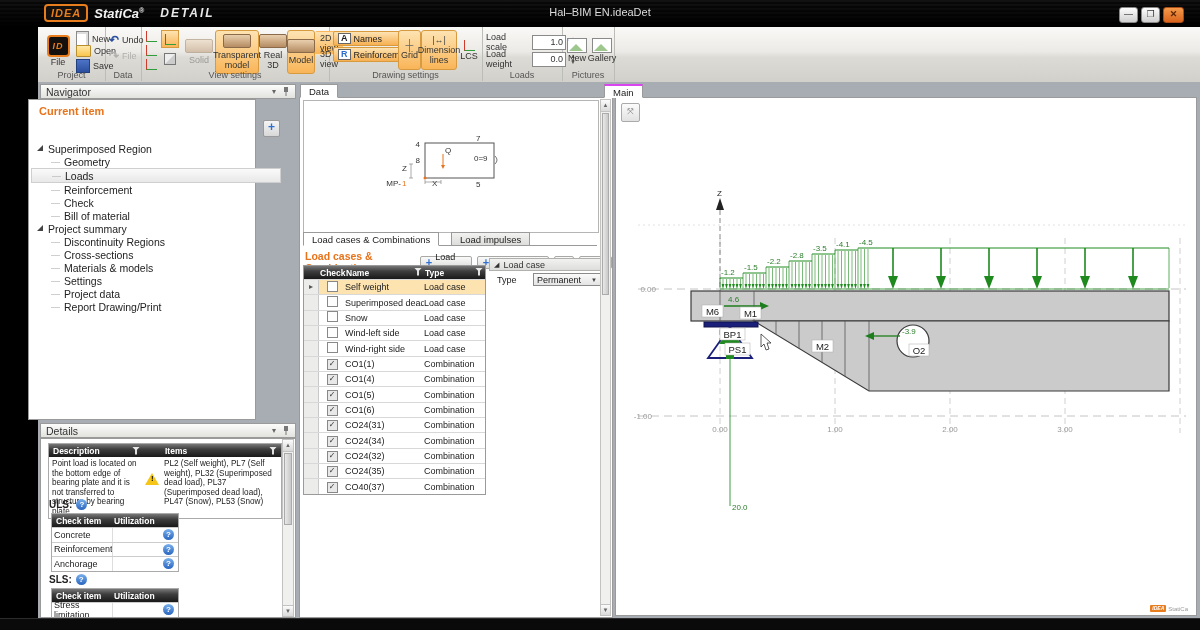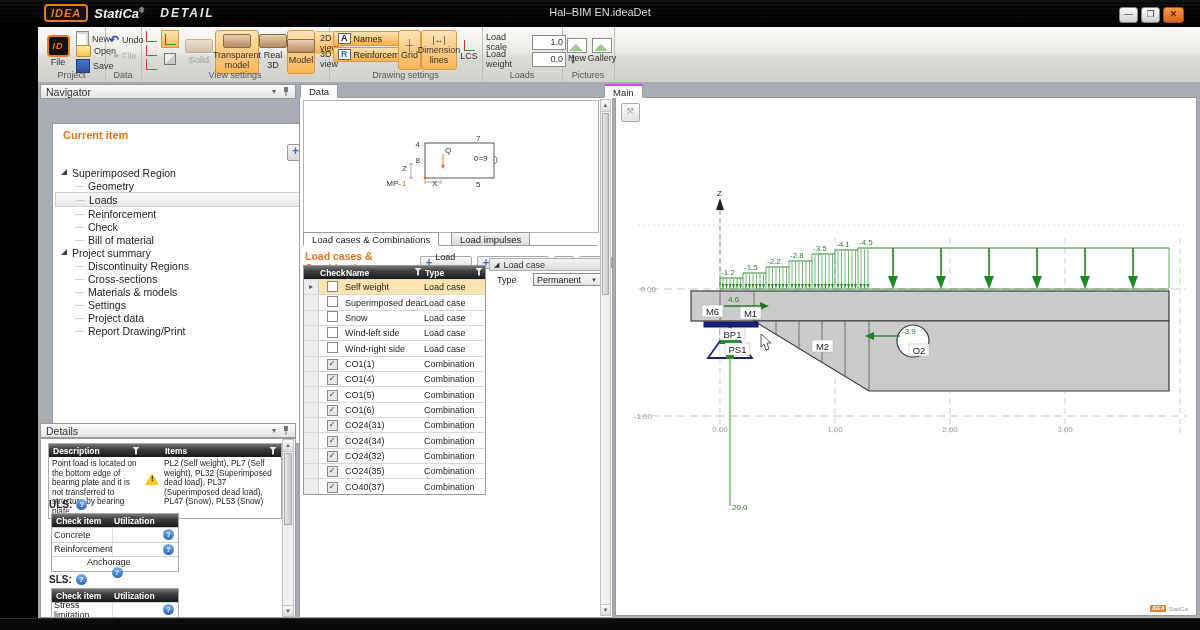--- a/index.html
+++ b/index.html
@@ -256,21 +256,21 @@
 <div class="panel-hdr abs" style="left:40px;top:84px;width:256px;">
   <span>Navigator</span>
   <span class="hdr-icons">
       <span>▾</span>
   <svg width="8" height="9">
         <rect x="2" y="0" width="4" height="5" fill="#777"></rect>
         <line x1="4" y1="5" x2="4" y2="9" stroke="#777"></line>
       </svg>
     </span>
 </div>
-<div class="panel-body abs" style="left:52px;top:99px;width:264px;height:321px;margin-top:24px;">
+<div class="panel-body abs" style="left:28px;top:99px;width:228px;height:321px;">
   <div id="cur-item" class="abs" style="left:10px;top:5px;">Current item</div>
   <div class="plusbtn abs" style="left:234px;top:20px;width:15px;height:15px;">+</div>
   <div id="nav-tree" class="abs" style="left:2px;top:42px;width:250px;">
       <div class="tree-row">
         <span class="tri-exp"></span>
         <span>Superimposed Region</span>
       </div>
       <div class="tree-row">
         <span class="tree-dash">—</span>
         <span>Geometry</span>
@@ -367,21 +367,21 @@
       <div class="chk-row" style="height: 13.5px;">
         <span style="width:58px;padding-left:2px;">Concrete</span>
         <span style="width:46px;border-left:1px solid #ddd;height:100%;"></span>
         <span class="qmark" style="margin-left:4px;">?</span>
       </div>
       <div class="chk-row" style="height: 13.5px;">
         <span style="width:58px;padding-left:2px;">Reinforcement</span>
         <span style="width:46px;border-left:1px solid #ddd;height:100%;"></span>
         <span class="qmark" style="margin-left:4px;">?</span>
       </div>
-      <div class="chk-row" style="height: 13.5px; flex-direction: column;">
+      <div class="chk-row" style="height: 13.5px;">
         <span style="width:58px;padding-left:2px;">Anchorage</span>
         <span style="width:46px;border-left:1px solid #ddd;height:100%;"></span>
         <span class="qmark" style="margin-left:4px;">?</span>
       </div>
     </div>
   <div class="sec-label abs" style="left:8px;top:135px;">
     <span>SLS:</span>
       <span class="qmark">?</span>
     </div>
   <div class="chk-table" style="left:10px;top:149px;width:126px;" id="sls-table">

